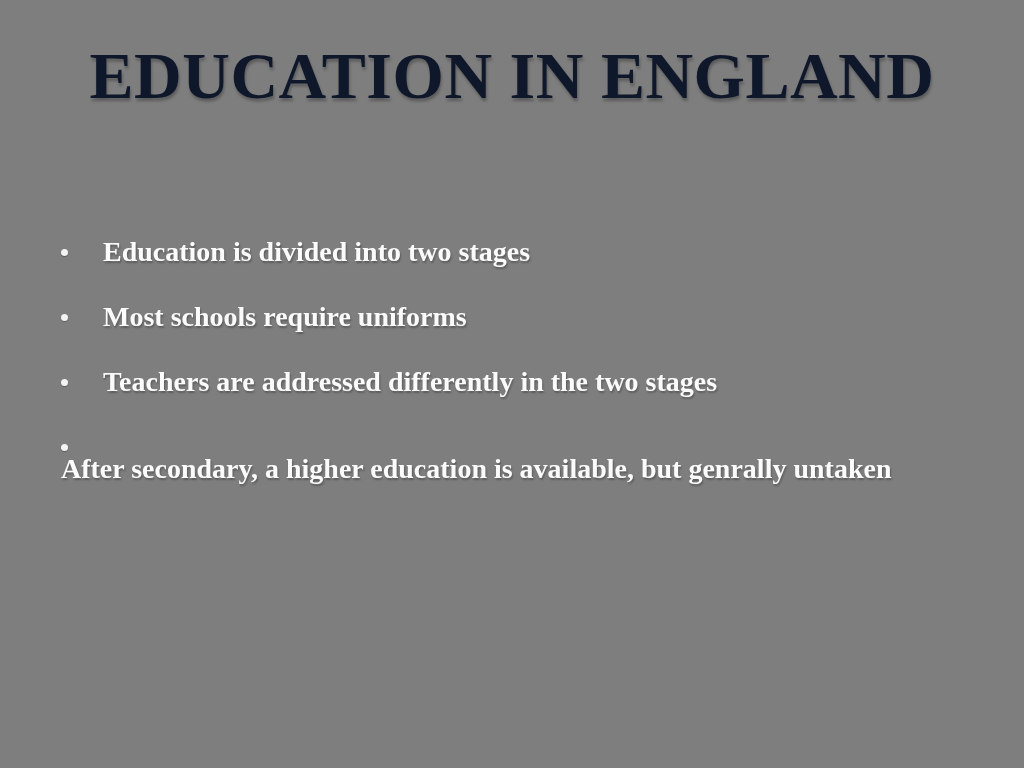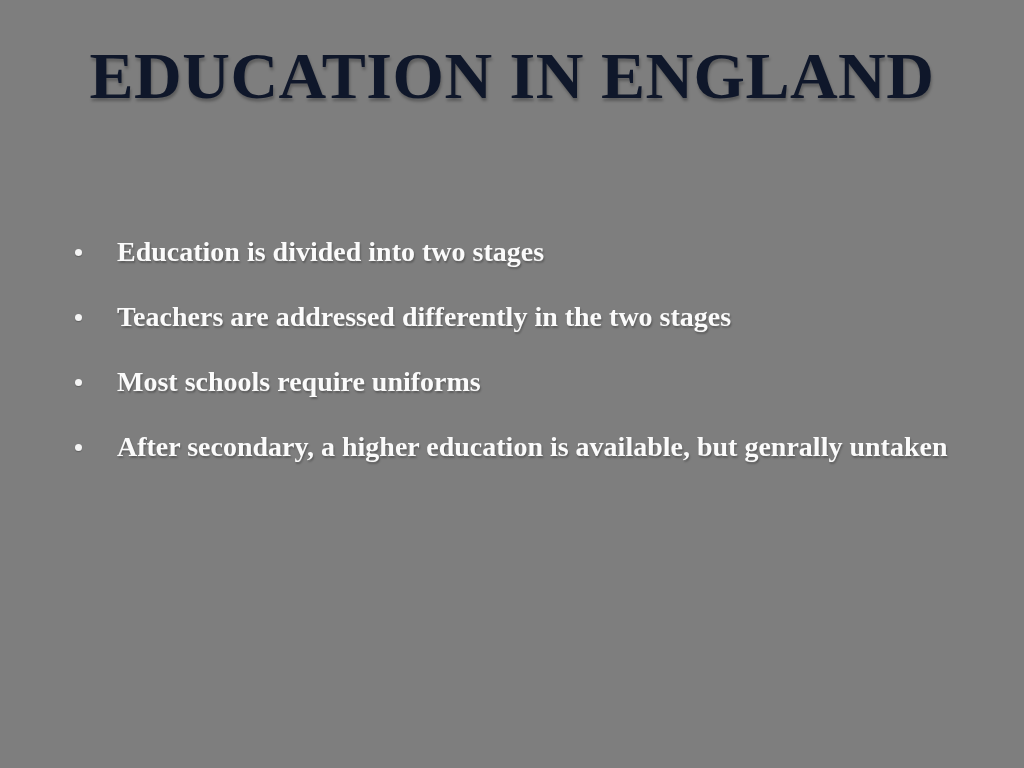--- a/index.html
+++ b/index.html
@@ -27,21 +27,21 @@
     line-height: 1.1;
     letter-spacing: 0.5px;
     color: #fbfbfb;
     text-shadow: 1px 3px 3px rgba(0,0,0,0.28);
   }
   .bullet-list {
     list-style: none;
     margin: 0;
     padding: 0;
     position: absolute;
-    left: 75px;
+    left: 61px;
     top: 194px;
     width: 920px;
   }
   .bullet-item {
     display: flex;
     align-items: flex-start;
     margin: 0 0 29px 0;
     font-size: 28px;
     font-weight: 600;
     line-height: 36px;
@@ -68,25 +68,25 @@
 
   <h1 class="slide-title" style="color: #0f172a;">EDUCATION IN ENGLAND</h1>
 
   <ul class="bullet-list">
     <li class="bullet-item" style="color: rgb(251, 251, 251);">
       <span class="bullet-dot"></span>
       <span class="bullet-text">Education is divided into two stages</span>
     </li>
     <li class="bullet-item" style="color: rgb(251, 251, 251);">
       <span class="bullet-dot"></span>
-      <span class="bullet-text">Teachers are addressed differently in the two stages</span>
+      <span class="bullet-text">Most schools require uniforms</span>
     </li>
     <li class="bullet-item" style="color: rgb(251, 251, 251);">
       <span class="bullet-dot"></span>
-      <span class="bullet-text">Most schools require uniforms</span>
+      <span class="bullet-text">Teachers are addressed differently in the two stages</span>
     </li>
-    <li class="bullet-item" style="color: rgb(251, 251, 251);">
+    <li class="bullet-item" style="color: rgb(251, 251, 251); flex-direction: column;">
       <span class="bullet-dot"></span>
       <span class="bullet-text">After secondary, a higher education is available, but genrally untaken</span>
     </li>
   </ul>
 
 </div>
 
 </body></html>

